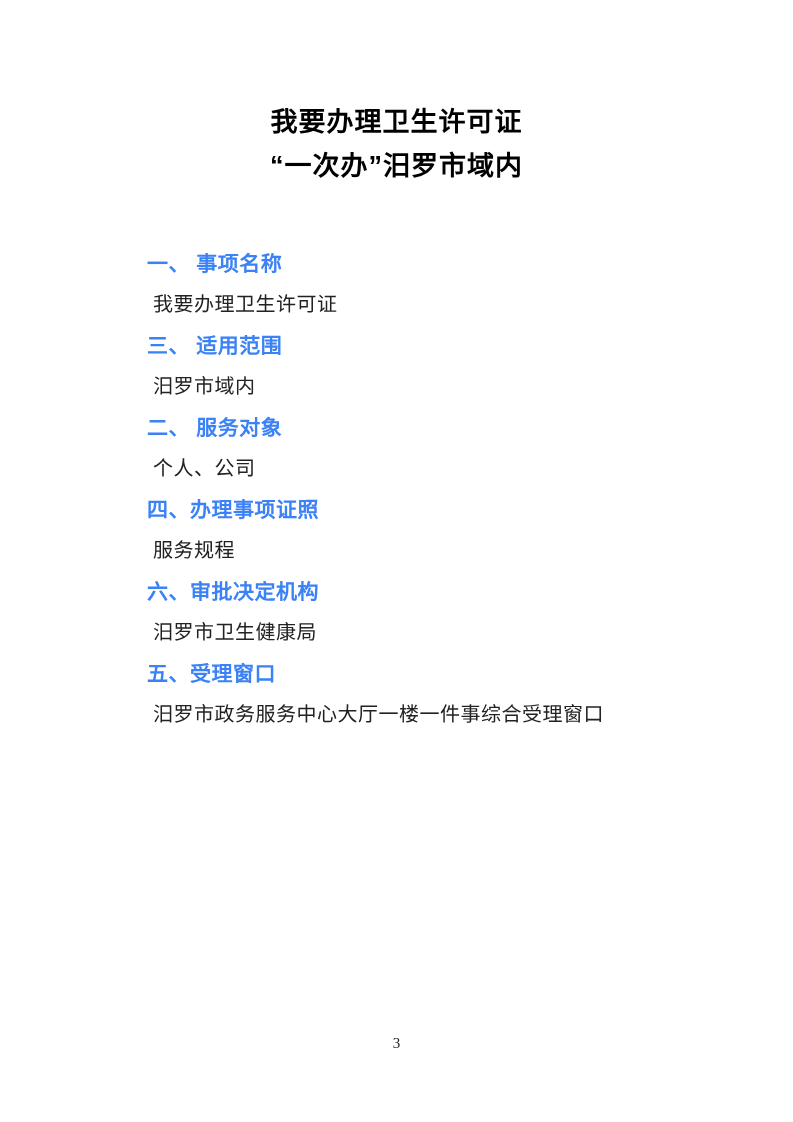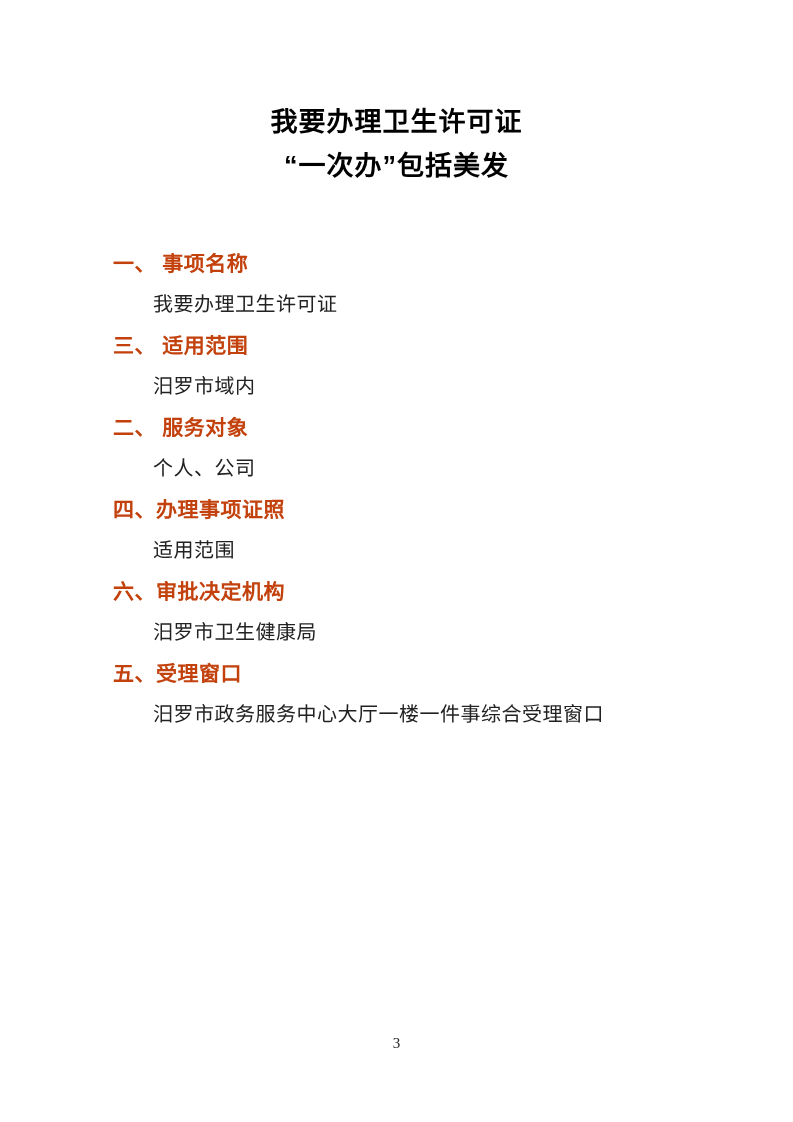--- a/index.html
+++ b/index.html
@@ -31,25 +31,26 @@
   }
   .title-line {
     font-size: 27px;
     line-height: 44px;
     letter-spacing: 1px;
   }
   .sections { margin-top: 55px; }
   .section-heading {
     font-family: "Liberation Sans", "DejaVu Sans", sans-serif;
     font-weight: 700;
-    color: #c2410c;
+    color: #3b82f6;
     font-size: 21px;
     line-height: 41px;
     letter-spacing: 0.5px;
     white-space: pre-wrap;
+    margin-left: 34px;
   }
   .body-line {
     font-size: 20px;
     line-height: 41px;
     letter-spacing: 0.5px;
     white-space: pre-wrap;
     color: #222222;
   }
   .body-line.indent { padding-left: 40px; }
   .body-line.stretch {
@@ -68,38 +69,38 @@
     color: #222222;
   }
 </style>
 </head>
 <body>
 
 <div class="page">
   <div class="content">
     <header class="doc-title">
       <div class="title-line">我要办理卫生许可证</div>
-      <div class="title-line">“一次办”包括美发</div>
+      <div class="title-line">“一次办”汨罗市域内</div>
     </header>
     <main class="sections" id="sections">
         <section>
           <div class="section-heading">一、 事项名称</div>
           <div class="body-line indent">我要办理卫生许可证</div>
         </section>
         <section>
           <div class="section-heading">三、 适用范围</div>
           <div class="body-line indent">汨罗市域内</div>
         </section>
         <section>
           <div class="section-heading">二、 服务对象</div>
           <div class="body-line indent">个人、公司</div>
         </section>
         <section>
           <div class="section-heading">四、办理事项证照</div>
-          <div class="body-line indent">适用范围</div>
+          <div class="body-line indent">服务规程</div>
         </section>
         <section>
           <div class="section-heading">六、审批决定机构</div>
           <div class="body-line indent">汨罗市卫生健康局</div>
         </section>
         <section>
           <div class="section-heading">五、受理窗口</div>
           <div class="body-line indent">汨罗市政务服务中心大厅一楼一件事综合受理窗口</div>
         </section>
       </main>

